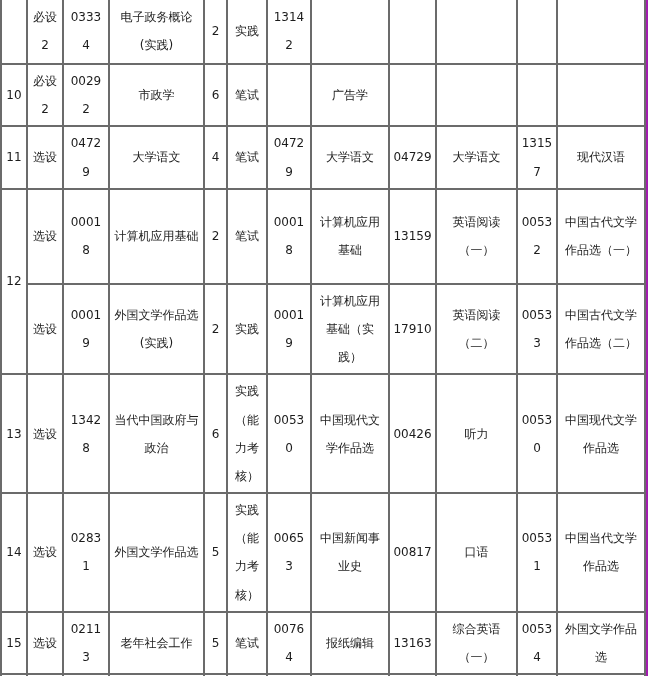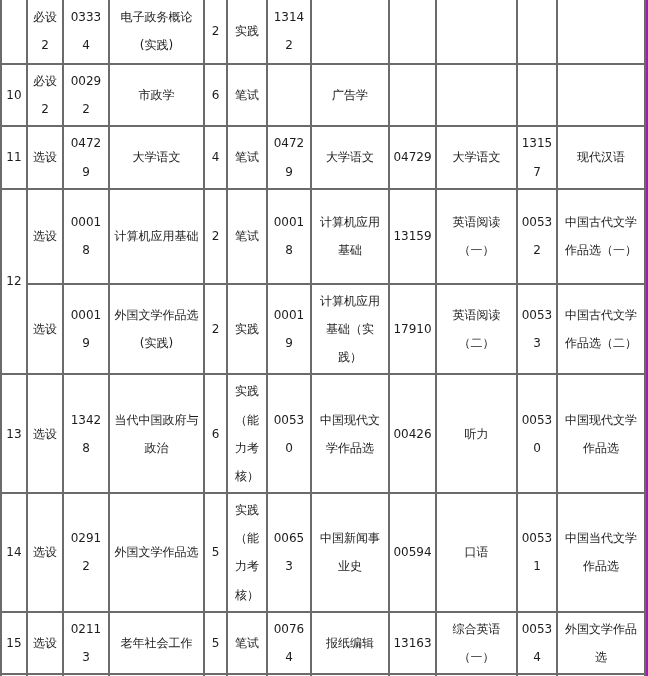--- a/index.html
+++ b/index.html
@@ -134,27 +134,27 @@
           <td>00530</td>
           <td>中国现代文学作品选</td>
           <td>00426</td>
           <td>听力</td>
           <td>00530</td>
           <td>中国现代文学作品选</td>
         </tr>
         <tr style="height: 98px;">
           <td>14</td>
           <td>选设</td>
-          <td>02912</td>
+          <td>02831</td>
           <td>外国文学作品选</td>
           <td>5</td>
           <td>实践（能力考核）</td>
           <td>00653</td>
           <td>中国新闻事业史</td>
-          <td>00594</td>
+          <td>00817</td>
           <td>口语</td>
           <td>00531</td>
           <td>中国当代文学作品选</td>
         </tr>
         <tr style="height: 55px;">
           <td>15</td>
           <td>选设</td>
           <td>02113</td>
           <td>老年社会工作</td>
           <td>5</td>

